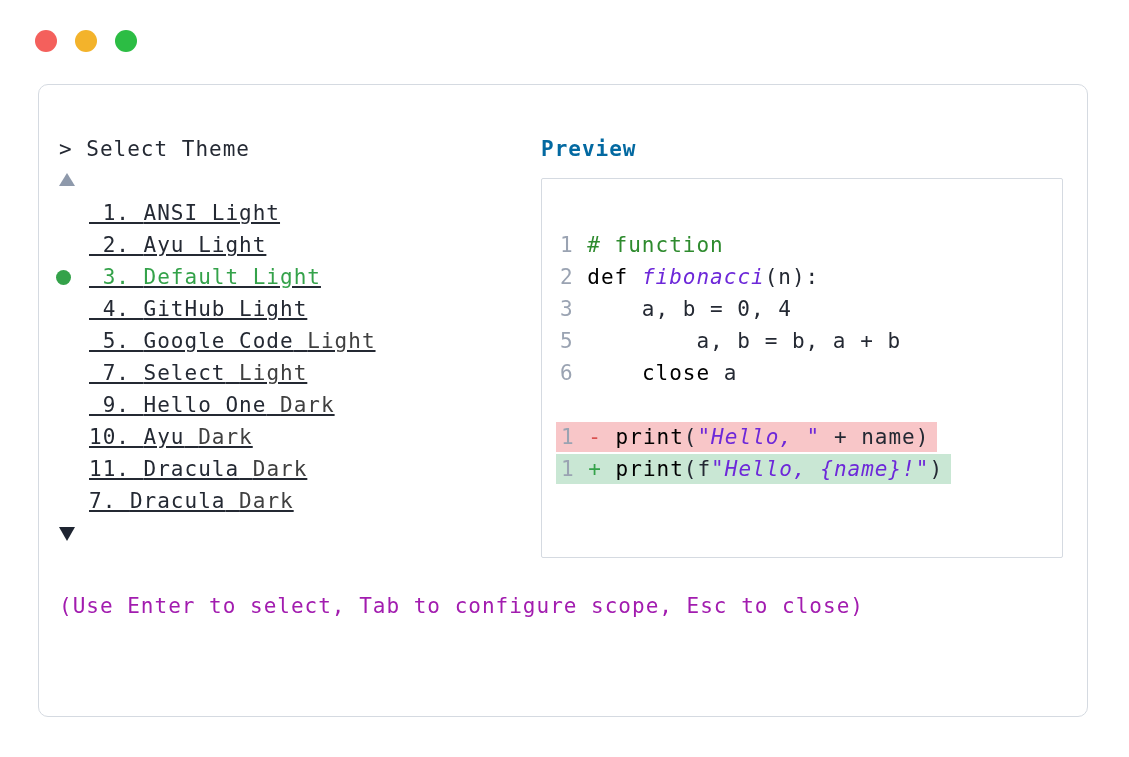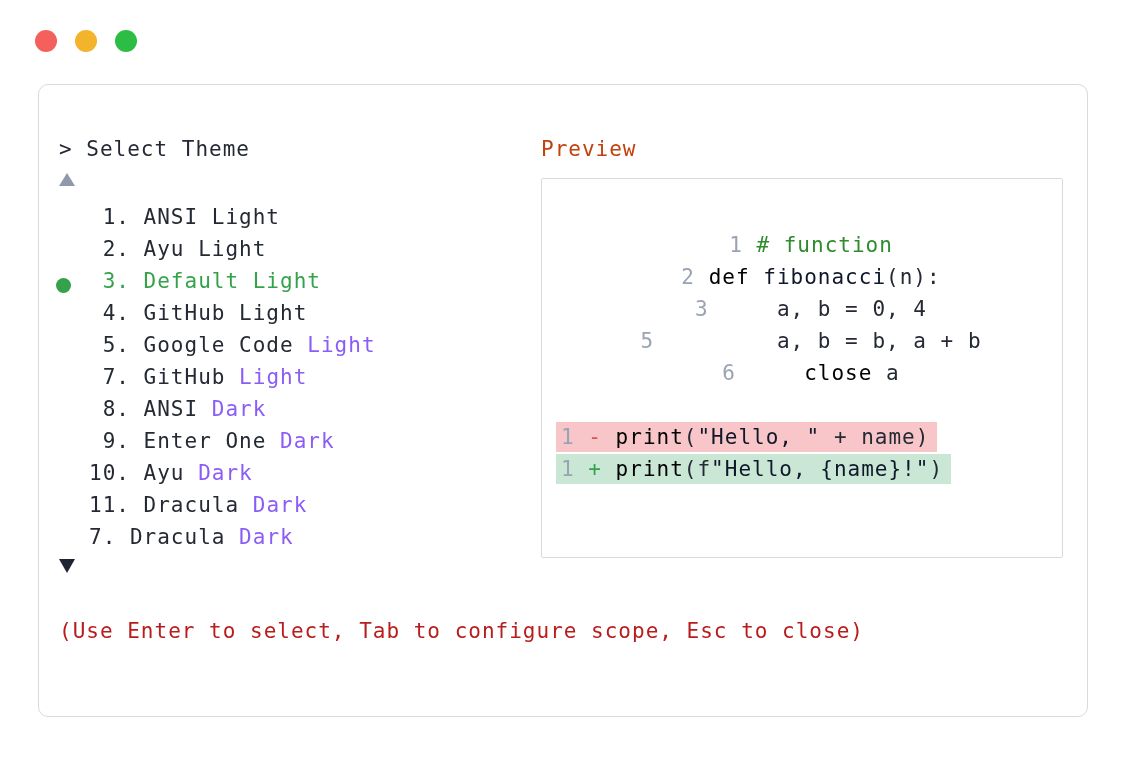--- a/index.html
+++ b/index.html
@@ -21,49 +21,49 @@
   .columns{display:flex;}
   .left-col{width:482px;flex:none;}
   .right-col{flex:1;}
   .line32{height:32px;line-height:32px;white-space:pre;}
   .prompt-line{color:#242933;}
   .scroll-line-up{height:28px;display:flex;align-items:center;}
   .scroll-line-down{height:34px;display:flex;align-items:center;}
   .tri-up{width:0;height:0;border-left:8px solid transparent;border-right:8px solid transparent;border-bottom:13px solid #8e99ab;}
   .tri-down{width:0;height:0;border-left:8px solid transparent;border-right:8px solid transparent;border-top:14px solid #1e2431;}
   .theme-list{margin-top:4px;}
-  .theme-row{height:32px;display:flex;align-items:flex-end;}
+  .theme-row{height:32px;display:flex;align-items:center;text-decoration:underline;}
   .marker{width:30px;flex:none;display:flex;align-items:center;}
   .sel-dot{width:15px;height:15px;border-radius:50%;background:#34a24a;margin-left:-3px;}
   .row-text{white-space:pre;}
-  .muted{color:#8b5cf6;}
+  .muted{color:#404040;}
   .selected-text{color:#34a24a;}
   
-  .preview-title{height:32px;line-height:32px;white-space:pre;color:#c2410c;}
+  .preview-title{height:32px;line-height:32px;white-space:pre;color:#0369a1;font-weight:bold;}
   .preview-box{
     margin-top:13px;width:522px;height:380px;box-sizing:border-box;
     border:1px solid #d5dae1;border-radius:2px;background:#ffffff;
     padding-top:50px;overflow:hidden;
   }
-  .code-line{height:32px;line-height:32px;white-space:pre;padding-left:18px;text-align:center;}
+  .code-line{height:32px;line-height:32px;white-space:pre;padding-left:18px;}
   .diff-row{
     height:30px;line-height:30px;white-space:pre;width:fit-content;
     margin-left:14px;padding:0 8px 0 5px;
   }
   .diff-row.removed{background:#f8c6c8;margin-top:1px;}
   .diff-row.added{background:#c9e7d4;margin-top:2px;}
   .tok-plain{color:#242933;}
   .tok-keyword{color:#000000;}
-  .tok-red{color:#0f172a;}
+  .tok-red{color:#6d28d9;font-style:italic;}
   .tok-comment{color:#2e8b2e;}
   .ln{color:#9aa3b2;}
   .sign-removed{color:#da5250;}
   .sign-added{color:#34a24a;}
   
-  .help-line{margin-top:32px;height:32px;line-height:32px;white-space:pre;color:#b91c1c;}
+  .help-line{margin-top:32px;height:32px;line-height:32px;white-space:pre;color:#a21caf;}
 </style>
 </head>
 <body>
 
 <div class="traffic">
   <span class="dot22" style="background: rgb(244, 96, 92);"></span>
   <span class="dot22" style="background: rgb(243, 179, 43);"></span>
   <span class="dot22" style="background: rgb(44, 189, 68);"></span>
 </div>
 
@@ -92,29 +92,25 @@
           <div class="theme-row">
             <span class="marker"></span>
             <span class="row-text"><span> 4. </span><span>GitHub Light</span></span>
           </div>
           <div class="theme-row">
             <span class="marker"></span>
             <span class="row-text"><span> 5. </span><span>Google Code</span><span> </span><span class="muted">Light</span></span>
           </div>
           <div class="theme-row">
             <span class="marker"></span>
-            <span class="row-text"><span> 7. </span><span>GitHub</span><span> </span><span class="muted">Light</span></span>
+            <span class="row-text"><span> 7. </span><span>Select</span><span> </span><span class="muted">Light</span></span>
           </div>
           <div class="theme-row">
             <span class="marker"></span>
-            <span class="row-text"><span> 8. </span><span>ANSI</span><span> </span><span class="muted">Dark</span></span>
-          </div>
-          <div class="theme-row">
-            <span class="marker"></span>
-            <span class="row-text"><span> 9. </span><span>Enter One</span><span> </span><span class="muted">Dark</span></span>
+            <span class="row-text"><span> 9. </span><span>Hello One</span><span> </span><span class="muted">Dark</span></span>
           </div>
           <div class="theme-row">
             <span class="marker"></span>
             <span class="row-text"><span>10. </span><span>Ayu</span><span> </span><span class="muted">Dark</span></span>
           </div>
           <div class="theme-row">
             <span class="marker"></span>
             <span class="row-text"><span>11. </span><span>Dracula</span><span> </span><span class="muted">Dark</span></span>
           </div>
           <div class="theme-row">

